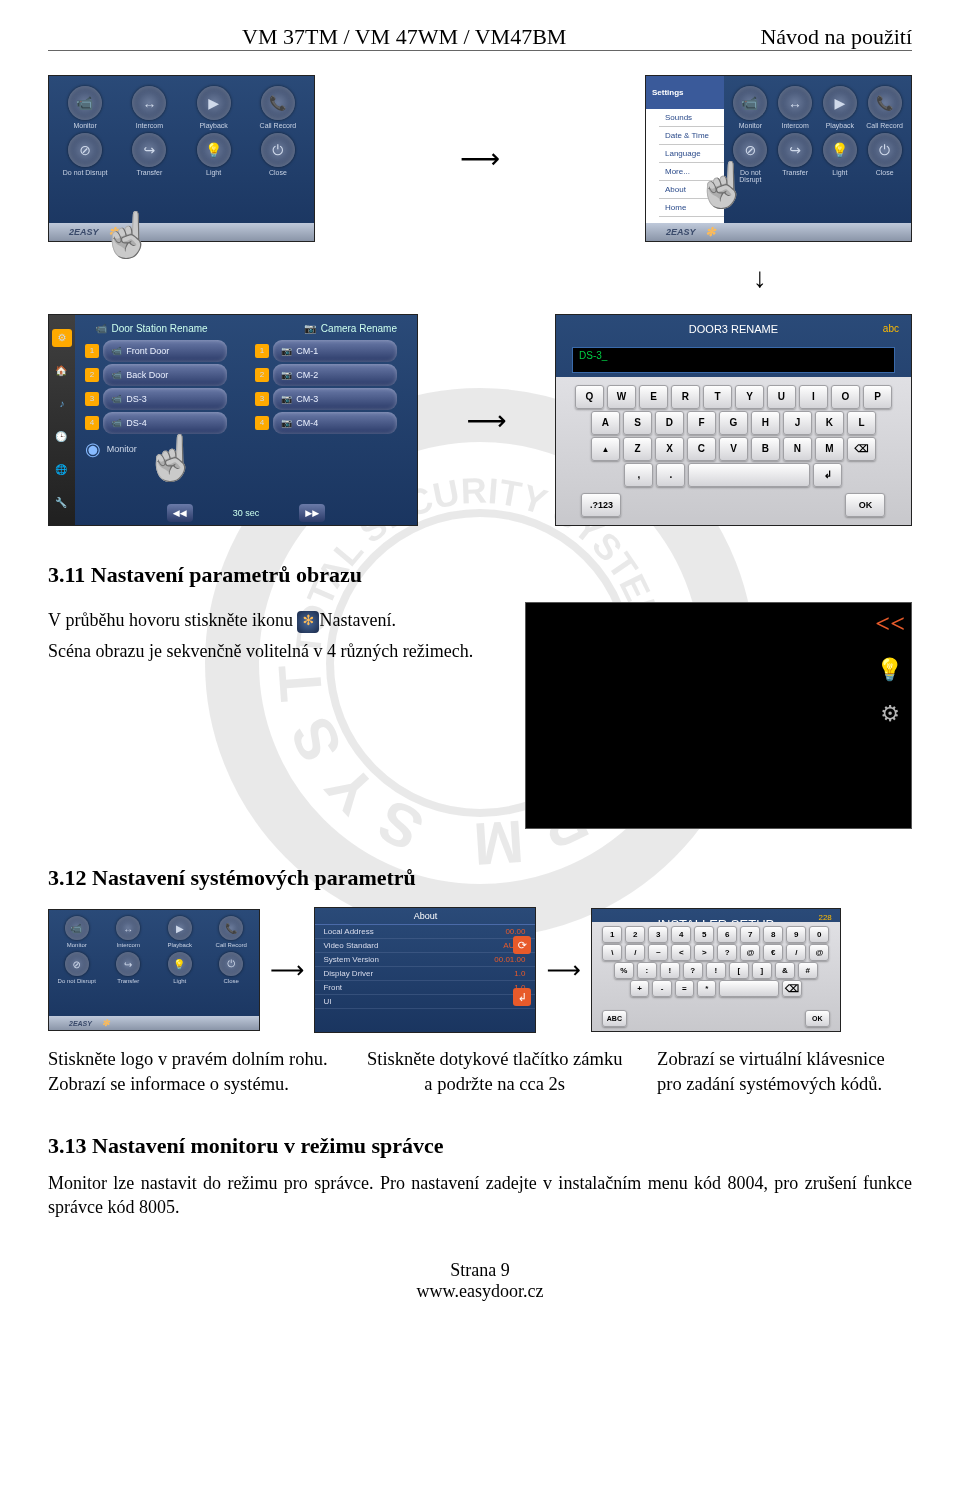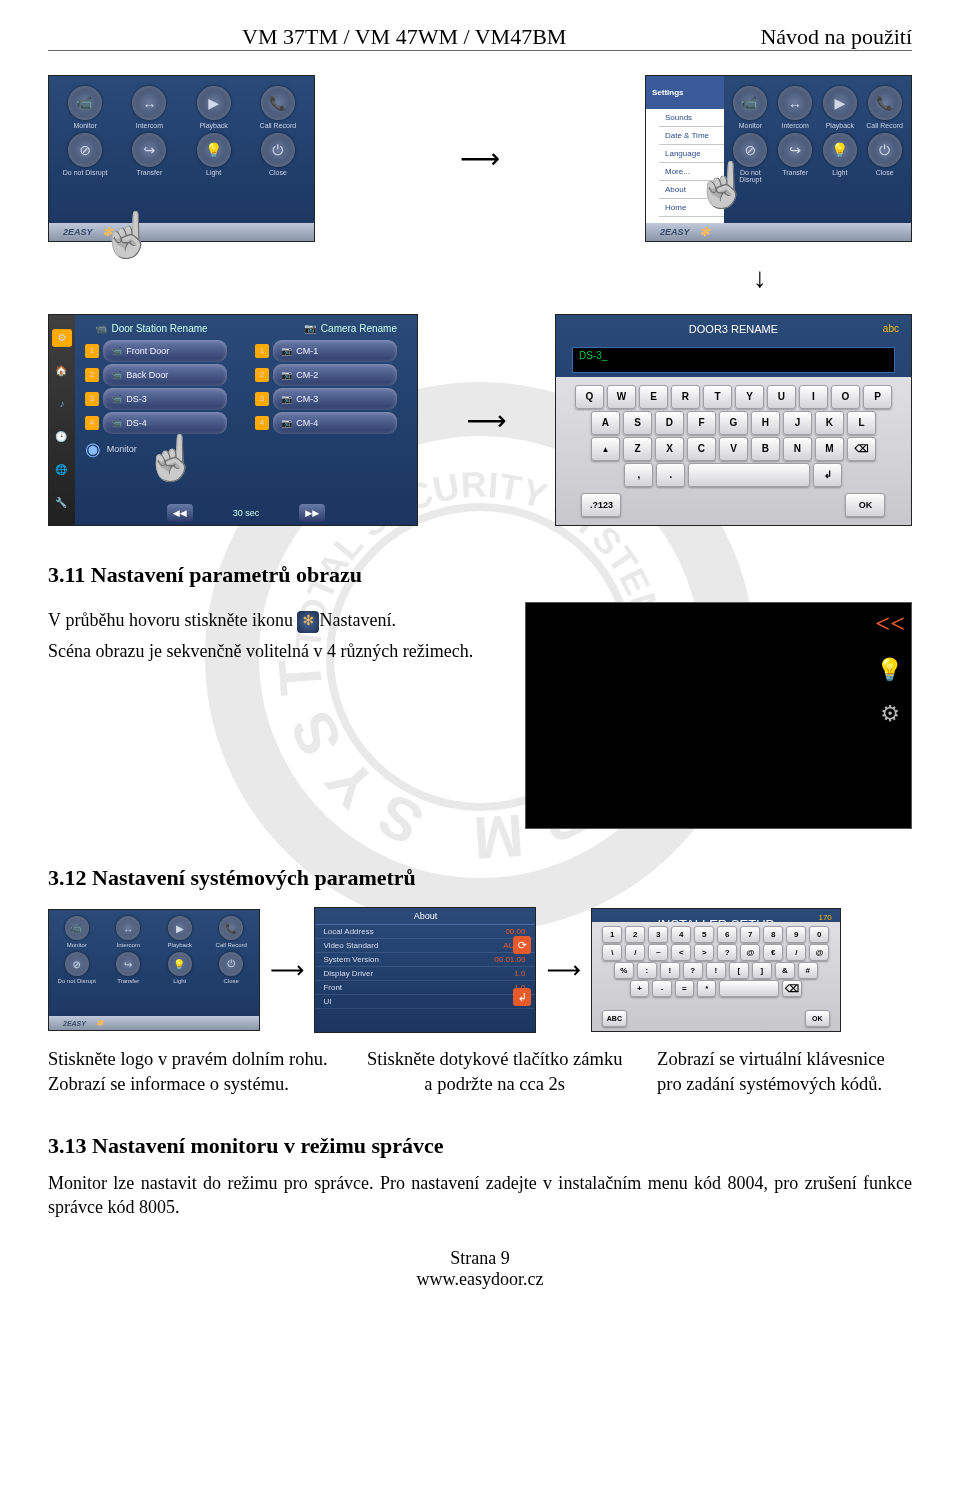--- a/index.html
+++ b/index.html
@@ -71,21 +71,21 @@
     margin: 0 auto 2px;
     box-shadow: inset 0 0 6px rgba(255,255,255,0.3), 0 0 3px rgba(0,0,0,0.6);
     display:flex; align-items:center; justify-content:center;
   }
   .icon-circle.small { width: 24px; height: 24px; }
   .icon-label { font-size: 7px; color: #c8d2e4; }
   .icon-label.tiny { font-size: 6px; }
   .bottombar {
     position: absolute; bottom: 0; left: 0; right:0; height:18px;
     background: linear-gradient(#bfc9da, #8a95a8);
-    display: flex; align-items: center; padding-left:14px;
+    display: flex; align-items: center; padding-left:20px;
     font-size: 9px; color: #3a4a6a; font-style: italic; font-weight: bold;
   }
   .gear { color:#fb5; font-size:12px; margin-left:10px; }
 
   .hand {
     display:inline-block; width:44px; height:60px; position:relative;
   }
   .hand::before { content:"☝"; font-size:44px; position:absolute; top:-8px; left:6px; filter: grayscale(1); }
   .hand-abs { position: absolute; }
 
@@ -175,21 +175,21 @@
   .inst-input{ margin:2px 14px; height:20px; background:#000; border:1px solid #3a6aa8;}
   .inst-kb{ position:absolute; bottom:0; left:0; right:0; background:linear-gradient(#e0e0e4,#c8c8cc); padding:3px 10px;}
   .inst-kb .kb-row{ gap:3px; margin:1px 0;}
   .inst-kb .key{ width:18px; height:15px; font-size:8px; line-height:15px;}
   .inst-kb .key.wide{ width:24px; font-size:7px;}
 
   
   .caps{ display:flex; gap:30px; margin-top:14px; }
   .cap{ font-size:18.5px; line-height:1.35; }
 
-  .footer{ text-align:center; font-size:18px; margin-top:28px;}
+  .footer{ text-align:center; font-size:18px; margin-top:40px;}
 
   .para-row{ display:flex; gap:24px; align-items:flex-start; margin-top:14px;}
   .para-row .txt{ flex:1;}
 
   .row312 { display:flex; align-items:center; gap:8px; margin-top:16px;}
   .row312 .arrow-h{ padding:0 2px; font-size:24px;}
 </style>
 </head>
 <body>
 
@@ -548,21 +548,21 @@
         </div>
     <div class="about-side">
       <span style="background:#e85a2a;color:#fff;">⟳</span>
       <span style="background:#e85a2a;color:#fff;">↲</span>
     </div>
   </div>
   <div class="arrow-h">⟶</div>
 
   <div class="inst-scr">
     <div class="inst-title">INSTALLER SETUP</div>
-    <div class="inst-mode">170</div>
+    <div class="inst-mode">228</div>
     <div class="inst-input"></div>
     <div class="inst-kb">
       <div class="kb-row" id="ikr1">
             <span class="key">1</span>
             <span class="key">2</span>
             <span class="key">3</span>
             <span class="key">4</span>
             <span class="key">5</span>
             <span class="key">6</span>
             <span class="key">7</span>

